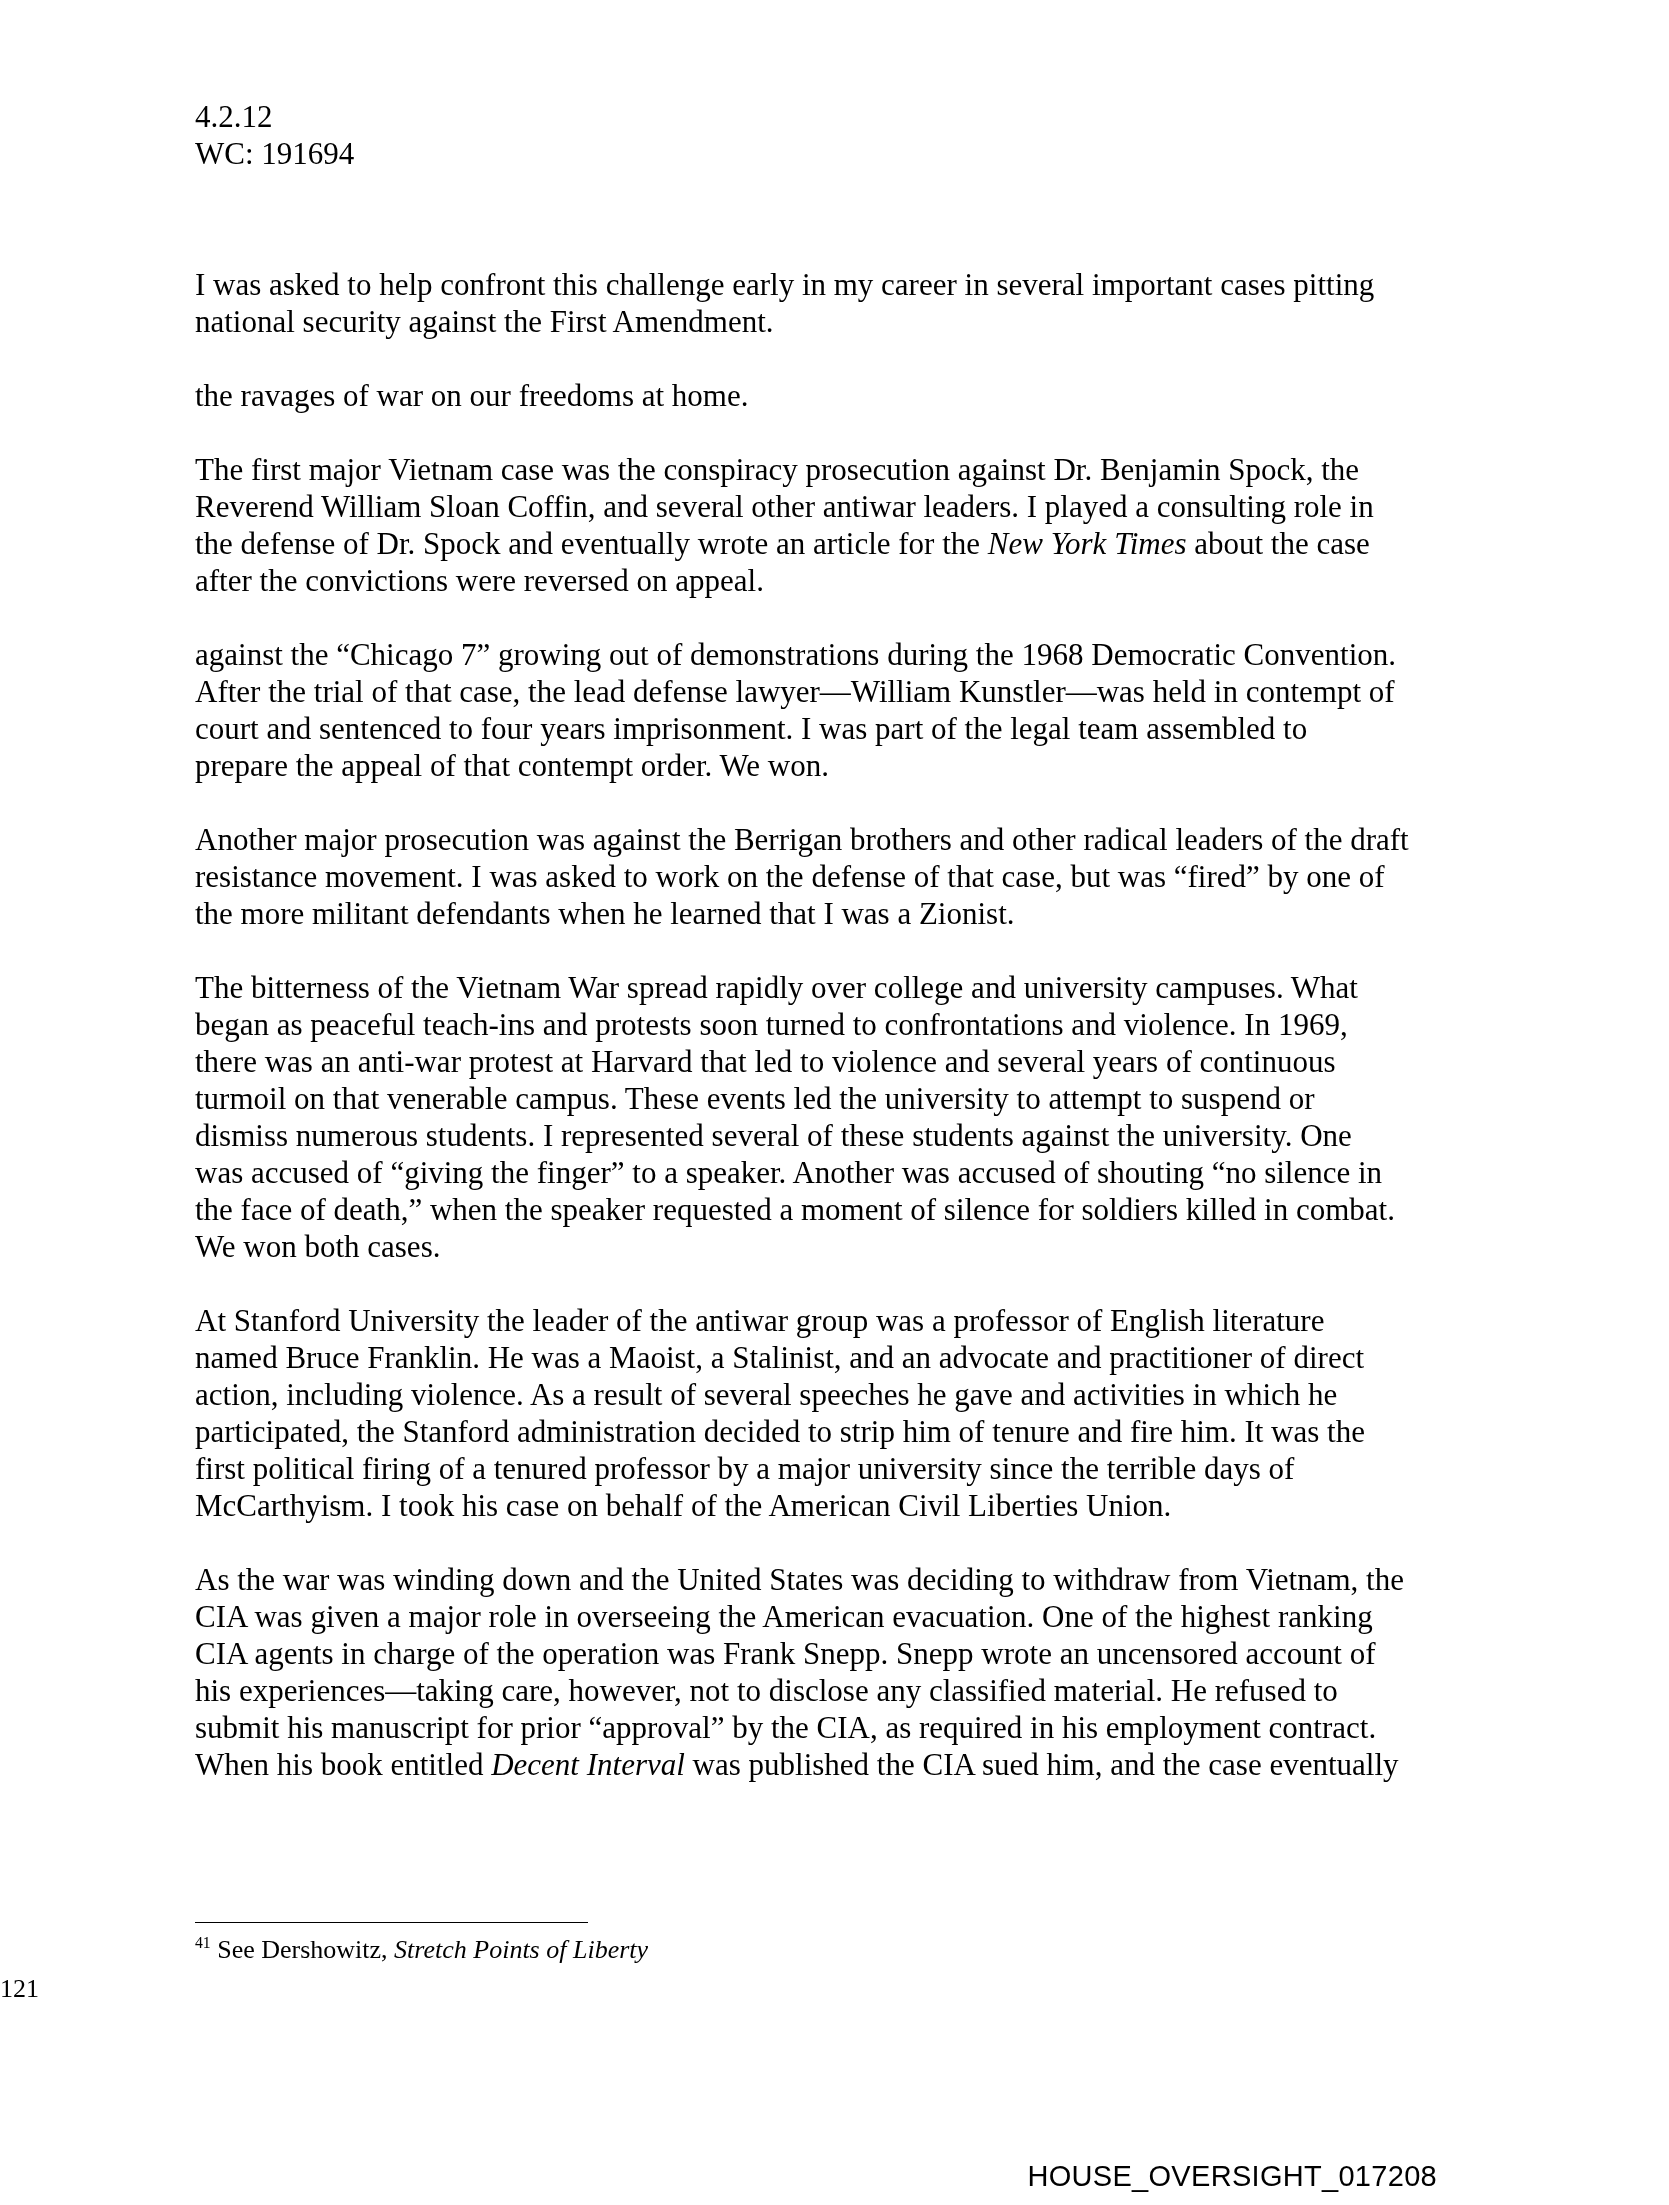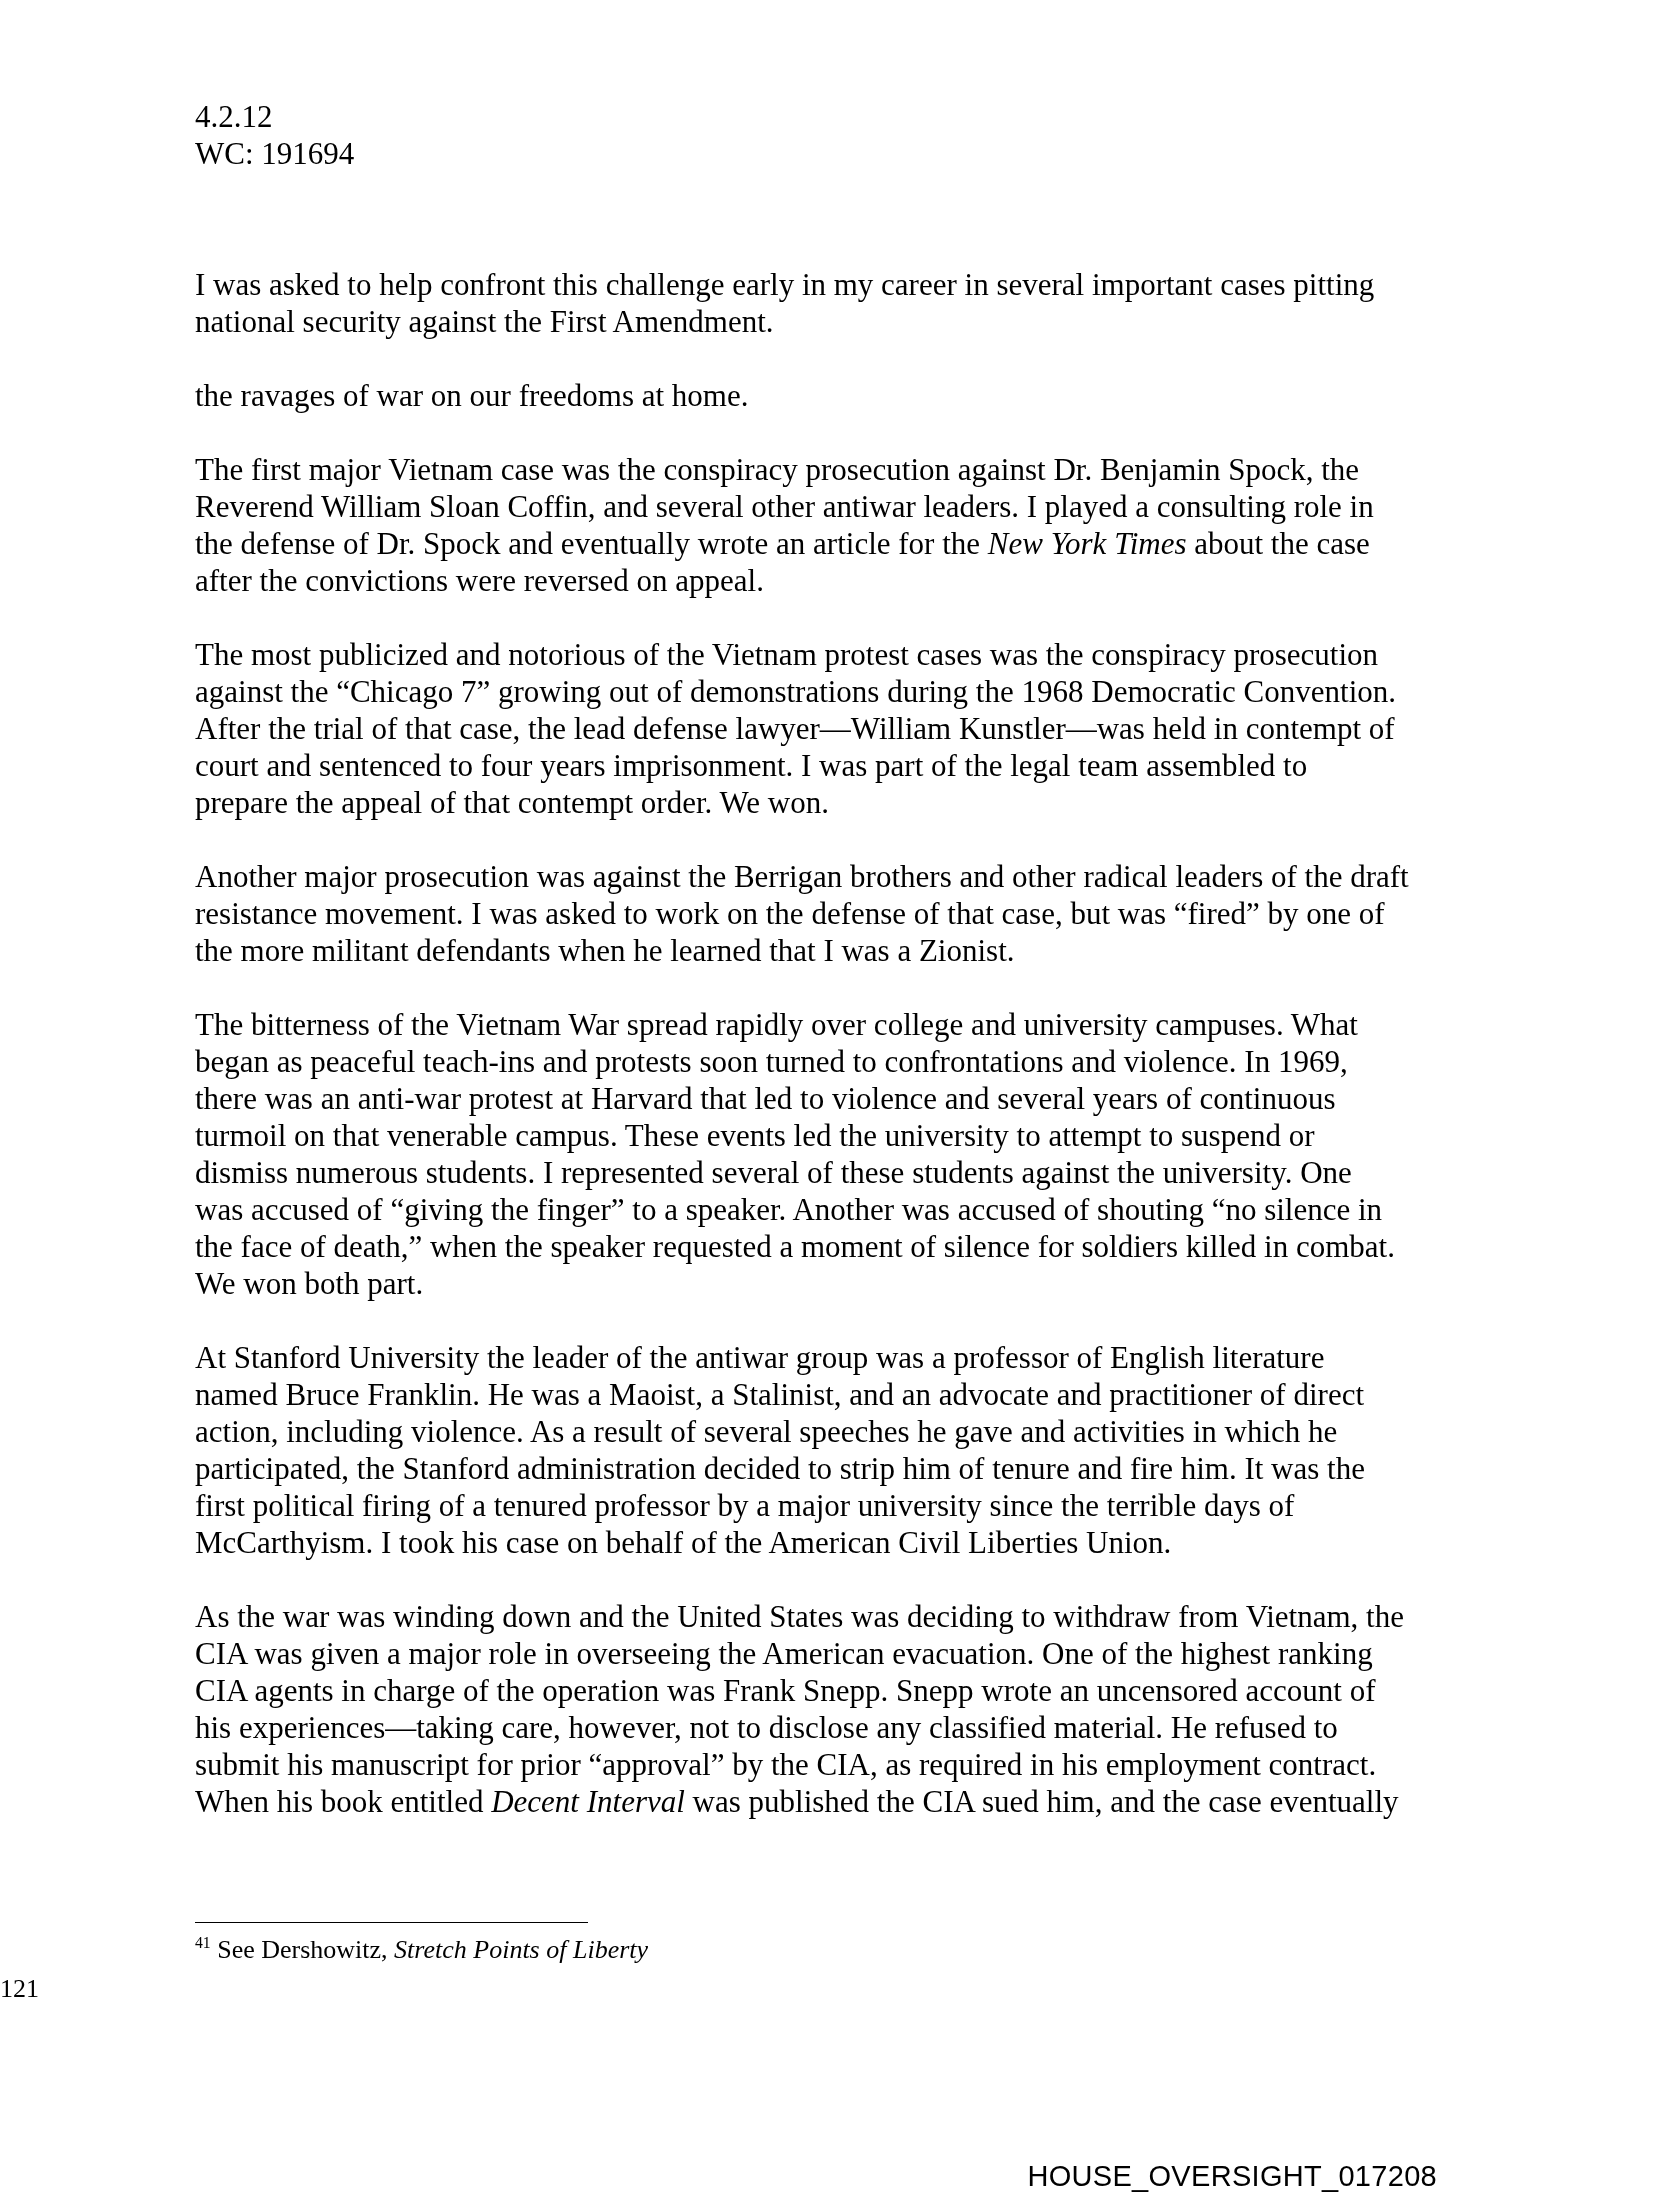--- a/index.html
+++ b/index.html
@@ -59,40 +59,39 @@
     <p>
       <span class="ln">the ravages of war on our freedoms at home.</span>
     </p>
     <p>
       <span class="ln">The first major Vietnam case was the conspiracy prosecution against Dr. Benjamin Spock, the</span>
       <span class="ln">Reverend William Sloan Coffin, and several other antiwar leaders.  I played a consulting role in</span>
       <span class="ln"><span>the defense of Dr. Spock and eventually wrote an article for the </span><em>New York Times</em><span> about the case</span></span>
       <span class="ln">after the convictions were reversed on appeal.</span>
     </p>
     <p>
-      <span class="ln">The most publicized and notorious of the Vietnam protest cases was the conspiracy prosecution</span>
       <span class="ln">against the “Chicago 7” growing out of demonstrations during the 1968 Democratic Convention.</span>
       <span class="ln">After the trial of that case, the lead defense lawyer—William Kunstler—was held in contempt of</span>
       <span class="ln">court and sentenced to four years imprisonment.  I was part of the legal team assembled to</span>
       <span class="ln">prepare the appeal of that contempt order.  We won.</span>
     </p>
     <p>
       <span class="ln">Another major prosecution was against the Berrigan brothers and other radical leaders of the draft</span>
       <span class="ln">resistance movement.  I was asked to work on the defense of that case, but was “fired” by one of</span>
       <span class="ln">the more militant defendants when he learned that I was a Zionist.</span>
     </p>
     <p class="gap-extra">
       <span class="ln">The bitterness of the Vietnam War spread rapidly over college and university campuses.  What</span>
       <span class="ln">began as peaceful teach-ins and protests soon turned to confrontations and violence.  In 1969,</span>
       <span class="ln">there was an anti-war protest at Harvard that led to violence and several years of continuous</span>
       <span class="ln">turmoil on that venerable campus.  These events led the university to attempt to suspend or</span>
       <span class="ln">dismiss numerous students.  I represented several of these students against the university.  One</span>
       <span class="ln">was accused of “giving the finger” to a speaker.  Another was accused of shouting “no silence in</span>
       <span class="ln">the face of death,” when the speaker requested a moment of silence for soldiers killed in combat.</span>
-      <span class="ln">We won both part.</span>
+      <span class="ln">We won both cases.</span>
     </p>
     <p>
       <span class="ln">At Stanford University the leader of the antiwar group was a professor of English literature</span>
       <span class="ln">named Bruce Franklin.  He was a Maoist, a Stalinist, and an advocate and practitioner of direct</span>
       <span class="ln">action, including violence.  As a result of several speeches he gave and activities in which he</span>
       <span class="ln">participated, the Stanford administration decided to strip him of tenure and fire him.  It was the</span>
       <span class="ln">first political firing of a tenured professor by a major university since the terrible days of</span>
       <span class="ln">McCarthyism.  I took his case on behalf of the American Civil Liberties Union.</span>
     </p>
     <p>

